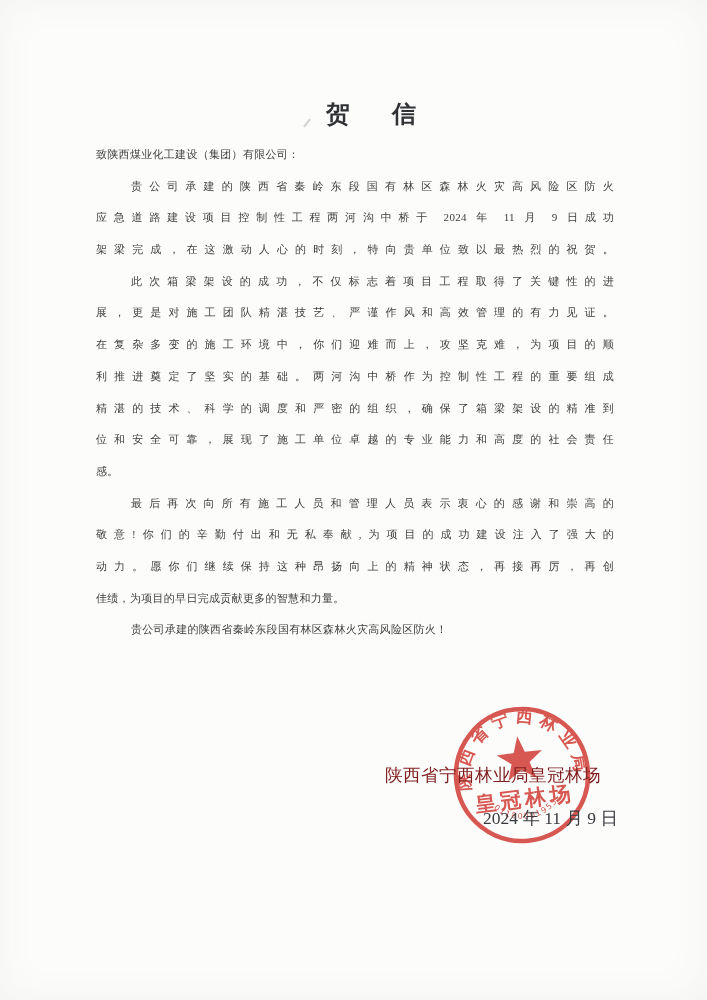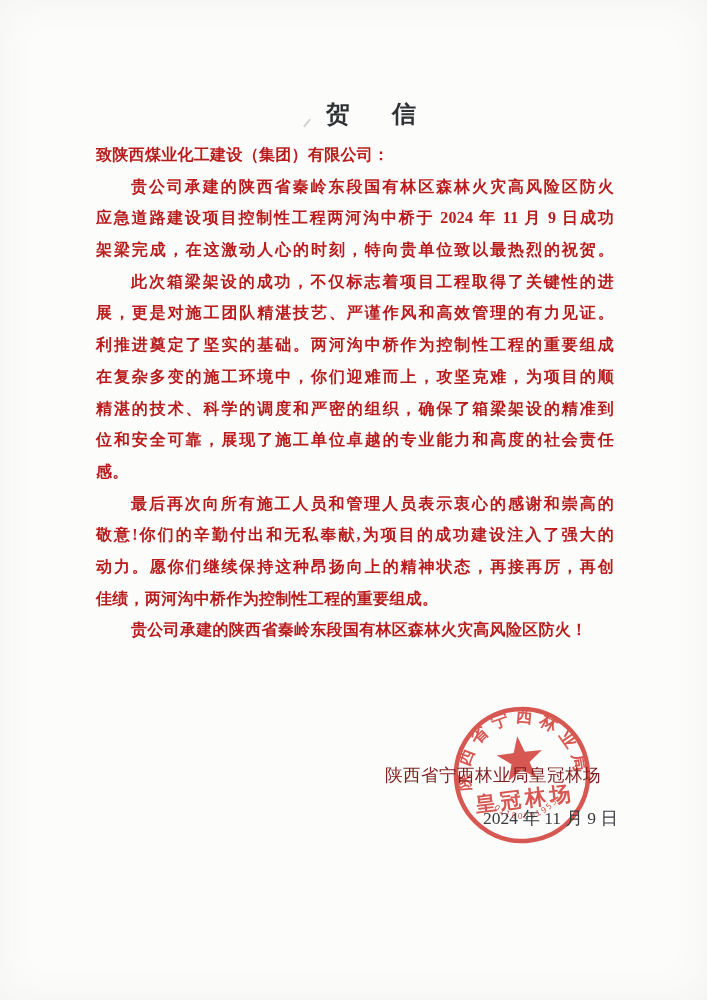--- a/index.html
+++ b/index.html
@@ -24,25 +24,24 @@
     font-size: 24px;
     font-weight: bold;
     color: #303236;
     word-spacing: 34px;
     letter-spacing: 1px;
   }
   .body-text {
     position: absolute;
     left: 96px; top: 139px;
     width: 518px;
-    font-size: 16px;
+    font-size: 11px;
     line-height: 31.7px;
-    color: #b91c1c;
+    color: #404040;
     letter-spacing: 0.3px;
-    font-weight: bold;
   }
   .line { height: 31.7px; white-space: nowrap; }
   .line.just {
     white-space: normal;
     text-align: justify;
     text-align-last: justify;
   }
   .line.indent { text-indent: 35px; }
   .sig-org {
     position: absolute;
@@ -106,29 +105,29 @@
 
   <div class="artifact"></div>
 
   <div class="body-text">
     <div class="line">致陕西煤业化工建设（集团）有限公司：</div>
     <div class="line indent just">贵公司承建的陕西省秦岭东段国有林区森林火灾高风险区防火</div>
     <div class="line just">应急道路建设项目控制性工程两河沟中桥于 2024 年 11 月 9 日成功</div>
     <div class="line just">架梁完成，在这激动人心的时刻，特向贵单位致以最热烈的祝贺。</div>
     <div class="line indent just">此次箱梁架设的成功，不仅标志着项目工程取得了关键性的进</div>
     <div class="line just">展，更是对施工团队精湛技艺、严谨作风和高效管理的有力见证。</div>
+    <div class="line just">在复杂多变的施工环境中，你们迎难而上，攻坚克难，为项目的顺</div>
     <div class="line just">利推进奠定了坚实的基础。两河沟中桥作为控制性工程的重要组成</div>
-    <div class="line just">在复杂多变的施工环境中，你们迎难而上，攻坚克难，为项目的顺</div>
     <div class="line just">精湛的技术、科学的调度和严密的组织，确保了箱梁架设的精准到</div>
     <div class="line just">位和安全可靠，展现了施工单位卓越的专业能力和高度的社会责任</div>
     <div class="line">感。</div>
     <div class="line indent just">最后再次向所有施工人员和管理人员表示衷心的感谢和崇高的</div>
     <div class="line just">敬意!你们的辛勤付出和无私奉献,为项目的成功建设注入了强大的</div>
     <div class="line just">动力。愿你们继续保持这种昂扬向上的精神状态，再接再厉，再创</div>
-    <div class="line">佳绩，两河沟中桥作为控制性工程的重要组成。</div>
+    <div class="line">佳绩，为项目的早日完成贡献更多的智慧和力量。</div>
     <div class="line indent">贵公司承建的陕西省秦岭东段国有林区森林火灾高风险区防火！</div>
   </div>
 
   <div class="sig-org">陕西省宁西林业局皇冠林场</div>
   <div class="sig-date">2024 年 11 月 9 日</div>
 
   <svg class="stamp" viewBox="0 0 150 150" xmlns="http://www.w3.org/2000/svg">
     <defs>
       <path id="arcTop" d="M 23.8 88.7 A 53 53 0 1 1 126.2 88.7"></path>
       <path id="arcBottom" d="M 37.7 98.3 A 44 44 0 0 0 112.3 98.3"></path>

